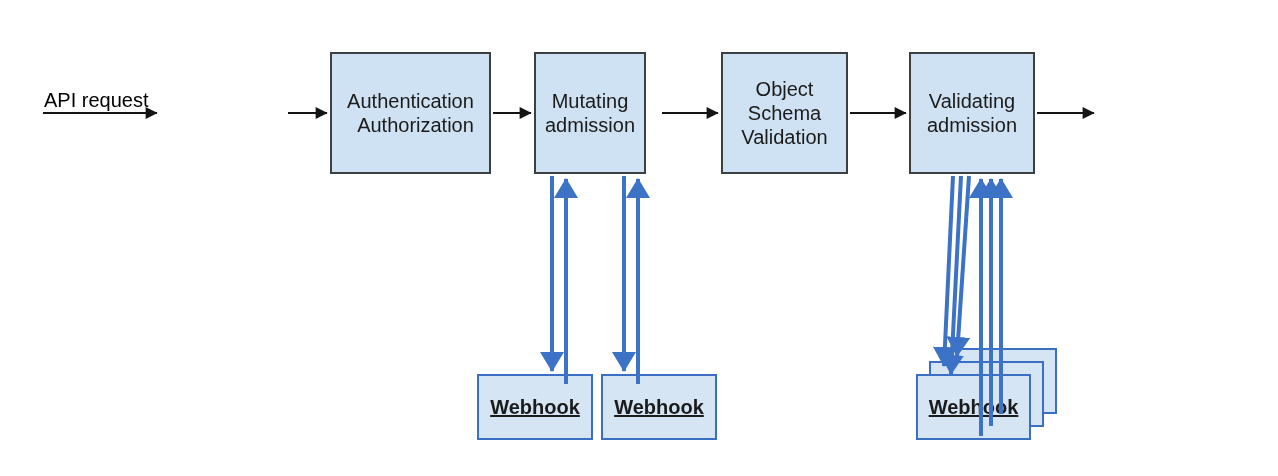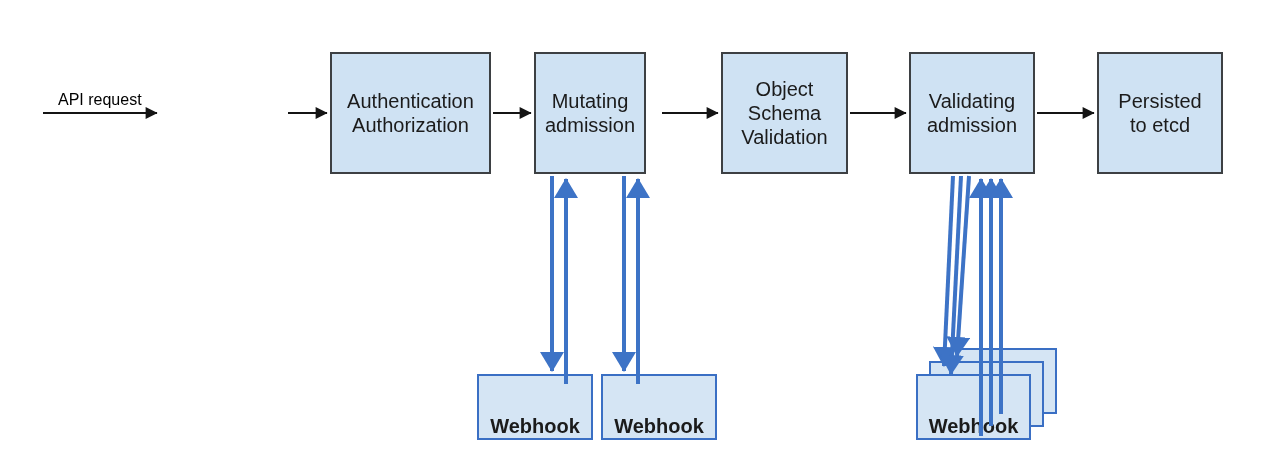--- a/index.html
+++ b/index.html
@@ -35,51 +35,51 @@
     line-height: 24px;
   }
   .node .lbl { white-space: pre-line; }
   .webhook {
     position: absolute;
     width: 116px;
     height: 66px;
     background: var(--webhook-fill);
     border: 2px solid var(--webhook-border);
     display: flex;
-    align-items: flex-end;
+    align-items: center;
     justify-content: center;
     text-align: center;
     color: var(--text);
     font-size: 20px;
     font-weight: 700;
+    text-decoration: underline;
   }
   .input-label {
     position: absolute;
     left: 44px;
     top: 89px;
-    font-size: 16px;
+    font-size: 20px;
     line-height: 22px;
     color: #000000;
     white-space: nowrap;
-    margin-left: 14px;
   }
   svg.arrow-layer {
     position: absolute;
     left: 0; top: 0;
     width: 1278px; height: 476px;
     pointer-events: none;
   }
   .flow-line { stroke: var(--flow-arrow); stroke-width: 2; fill: none; }
   .blue-line { stroke: var(--webhook-arrow); stroke-width: 4; fill: none; }
   #head-black path { fill: var(--flow-arrow); }
   #head-blue path { fill: var(--webhook-arrow); }
 
   
   .n1 { left: 160px; top: 51px;  width: 126px; height: 123px; }
-  .n2 { left: 330px; top: 52px;  width: 161px; height: 122px; }
+  .n2 { left: 330px; top: 52px;  width: 161px; height: 122px; text-align: right; }
   .n3 { left: 534px; top: 52px;  width: 112px; height: 122px; }
   .n4 { left: 721px; top: 52px;  width: 127px; height: 122px; }
   .n5 { left: 909px; top: 52px;  width: 126px; height: 122px; }
   .n6 { left: 1097px; top: 52px; width: 126px; height: 122px; }
   .w1 { left: 477px; top: 374px; }
   .w2 { left: 601px; top: 374px; }
   .ws-back  { left: 942px; top: 348px; width: 115px; }
   .ws-mid   { left: 929px; top: 361px; width: 115px; }
   .ws-front { left: 916px; top: 374px; width: 115px; }
 </style>
@@ -99,24 +99,20 @@
 admission</span>
   </div>
   <div class="node n4">
     <span class="lbl">Object
 Schema
 Validation</span>
   </div>
   <div class="node n5">
     <span class="lbl">Validating
 admission</span>
-  </div>
-  <div class="node n6">
-    <span class="lbl">Persisted
-to etcd</span>
   </div>
 
   <div class="webhook w1">
     <span>Webhook</span>
   </div>
   <div class="webhook w2">
     <span>Webhook</span>
   </div>
 
   <div class="webhook ws-back"></div>

